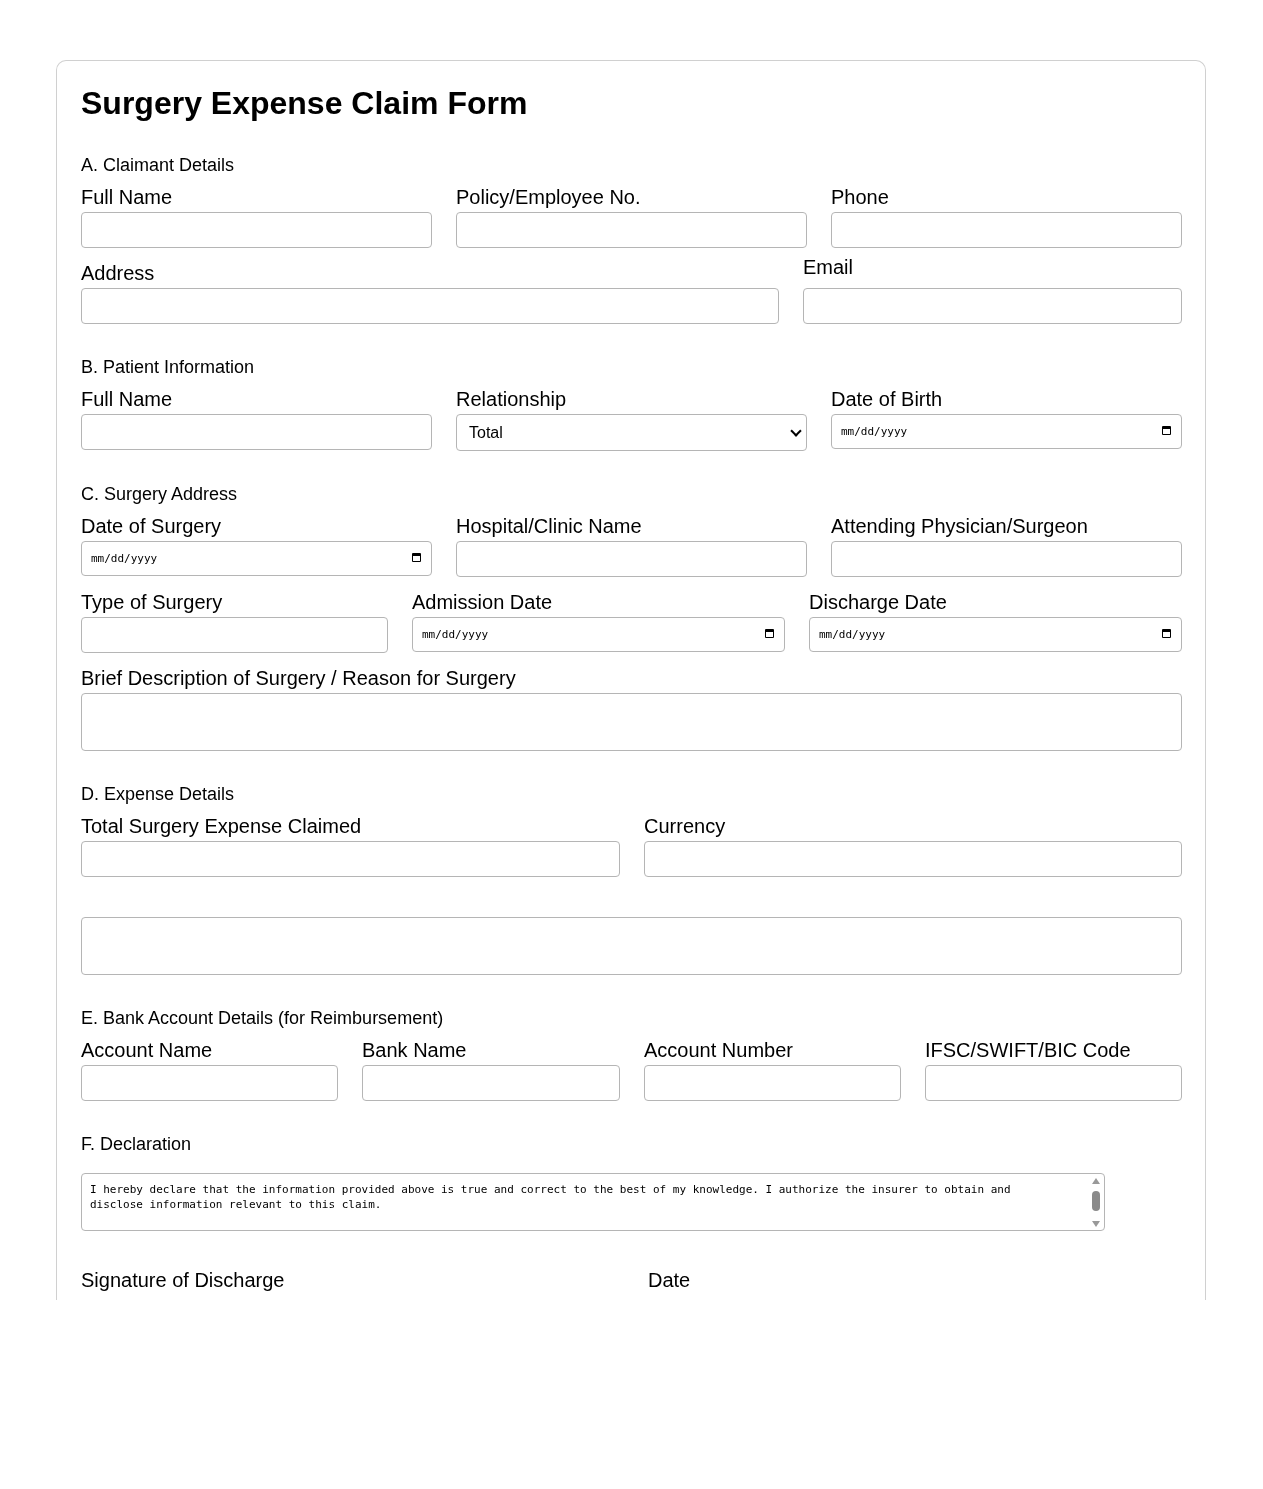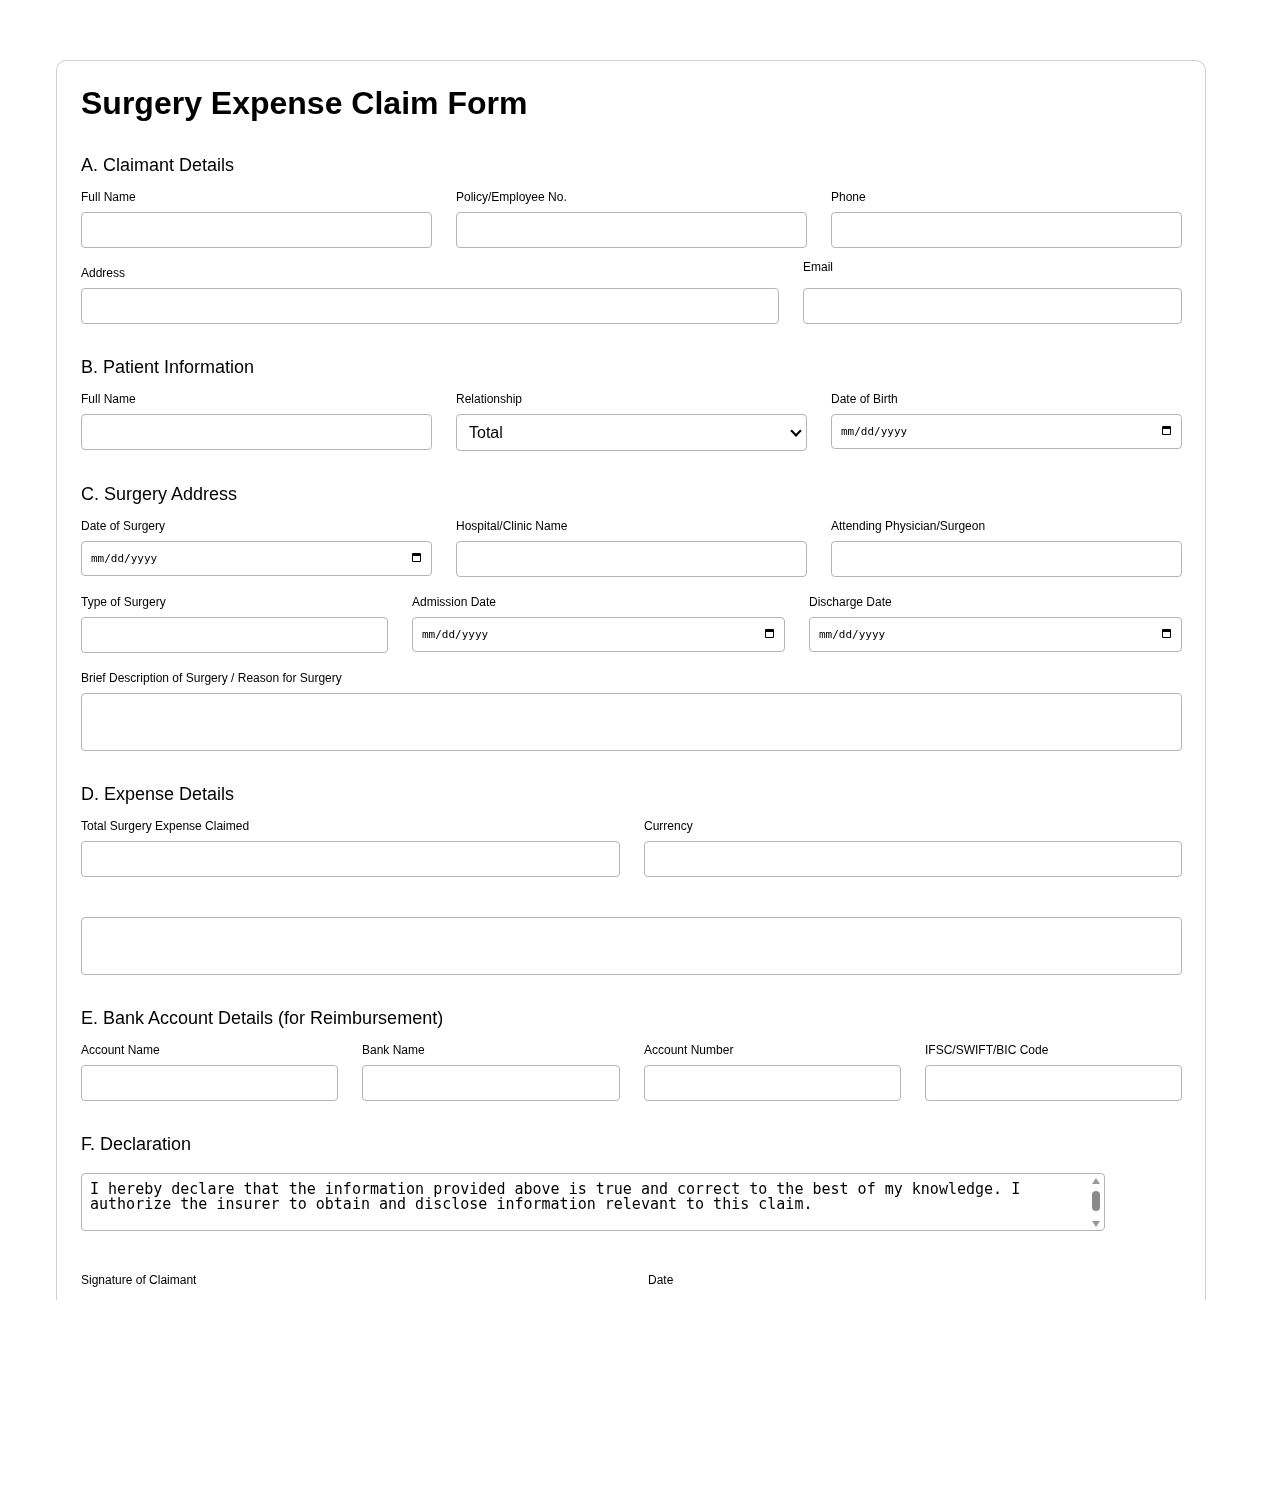--- a/index.html
+++ b/index.html
@@ -1,27 +1,27 @@
 <!DOCTYPE html>
 <html><head>
 <meta charset="utf-8">
 <style>
   html, body { margin:0; padding:0; background:#fff; }
   body { width:1263px; height:1489px; position:relative; font-family:"Liberation Sans", sans-serif; color:#000; overflow:hidden; }
   .card { position:absolute; left:56px; top:60px; width:1150px; height:1240px; border:1px solid #d0d0d0; border-bottom:none; border-radius:10px 10px 0 0; box-sizing:border-box; overflow:hidden; }
   h1 { position:absolute; left:24px; top:24px; margin:0; font-size:32px; font-weight:bold; line-height:36px; }
   .sec { position:absolute; left:24px; font-size:18px; line-height:22px; margin:0; font-weight:normal; }
-  .lbl { position:absolute; font-size:12px; line-height:20px; }
+  .lbl { position:absolute; font-size:20px; line-height:20px; }
   .inp { position:absolute; height:36px; border:1px solid #b5b5b5; border-radius:4px; box-sizing:border-box; background:#fff; }
   .date { height:35px; font-family:"DejaVu Sans Mono", monospace; font-size:11px; padding-left:9px; display:flex; align-items:center; }
   .cal { position:absolute; right:10px; top:11px; width:9px; height:9px; border:1.5px solid #000; border-top-width:3px; border-radius:1px; box-sizing:border-box; }
   .sel { font-size:16px; padding-left:12px; display:flex; align-items:center; }
   .chev { position:absolute; right:6px; top:12px; width:6px; height:6px; border-right:2px solid #000; border-bottom:2px solid #000; transform:rotate(45deg); }
   .ta { height:58px; }
-  .decl { position:absolute; left:24px; top:1112px; width:1024px; height:58px; border:1px solid #b5b5b5; border-radius:4px; box-sizing:border-box; padding:8px 34px 0 8px; font-family:"DejaVu Sans Mono", monospace; font-size:15px; line-height:15px; }
+  .decl { position:absolute; left:24px; top:1112px; width:1024px; height:58px; border:1px solid #b5b5b5; border-radius:4px; box-sizing:border-box; padding:8px 34px 0 8px; font-family:"DejaVu Sans Mono", monospace; font-size:11px; line-height:15px; }
   .sb { position:absolute; right:2px; top:2px; width:12px; height:52px; }
   .sb .up { position:absolute; left:2px; top:2px; width:0; height:0; border-left:4px solid transparent; border-right:4px solid transparent; border-bottom:6px solid #999; }
   .sb .dn { position:absolute; left:2px; bottom:1px; width:0; height:0; border-left:4px solid transparent; border-right:4px solid transparent; border-top:6px solid #999; }
   .sb .th { position:absolute; left:2px; top:15px; width:8px; height:20px; border-radius:4px; background:#8a8a8a; }
 </style>
 </head>
 <body>
 
 <div class="card">
   <h1>Surgery Expense Claim Form</h1>
@@ -98,15 +98,15 @@
 
   <h2 class="sec" style="top:1072px">F. Declaration</h2>
   <div class="decl">
     <span>I hereby declare that the information provided above is true and correct to the best of my knowledge. I authorize the insurer to obtain and disclose information relevant to this claim.</span>
     <div class="sb">
       <span class="up"></span>
       <span class="th"></span>
       <span class="dn"></span>
     </div>
   </div>
-  <div class="lbl" style="left:24px;top:1209px">Signature of Claimant</div>
+  <div class="lbl" style="left:24px;top:1209px">Signature of Discharge</div>
   <div class="lbl" style="left:591px;top:1209px">Date</div>
 </div>
 
 </body></html>

